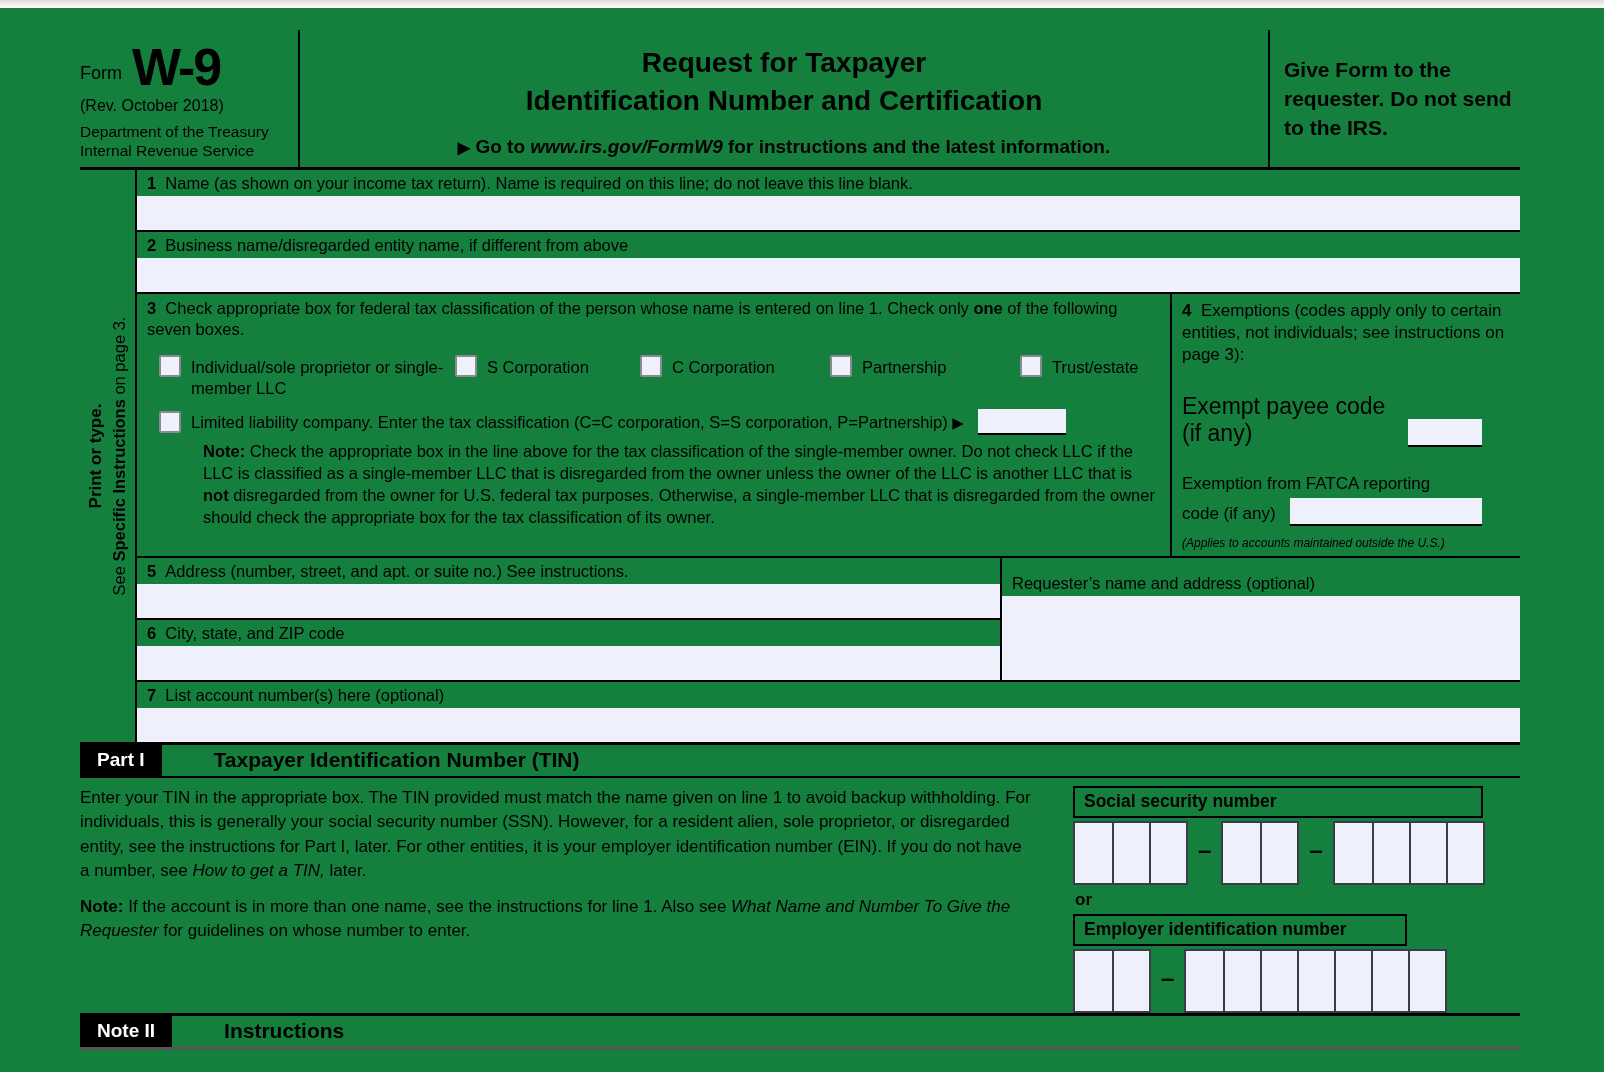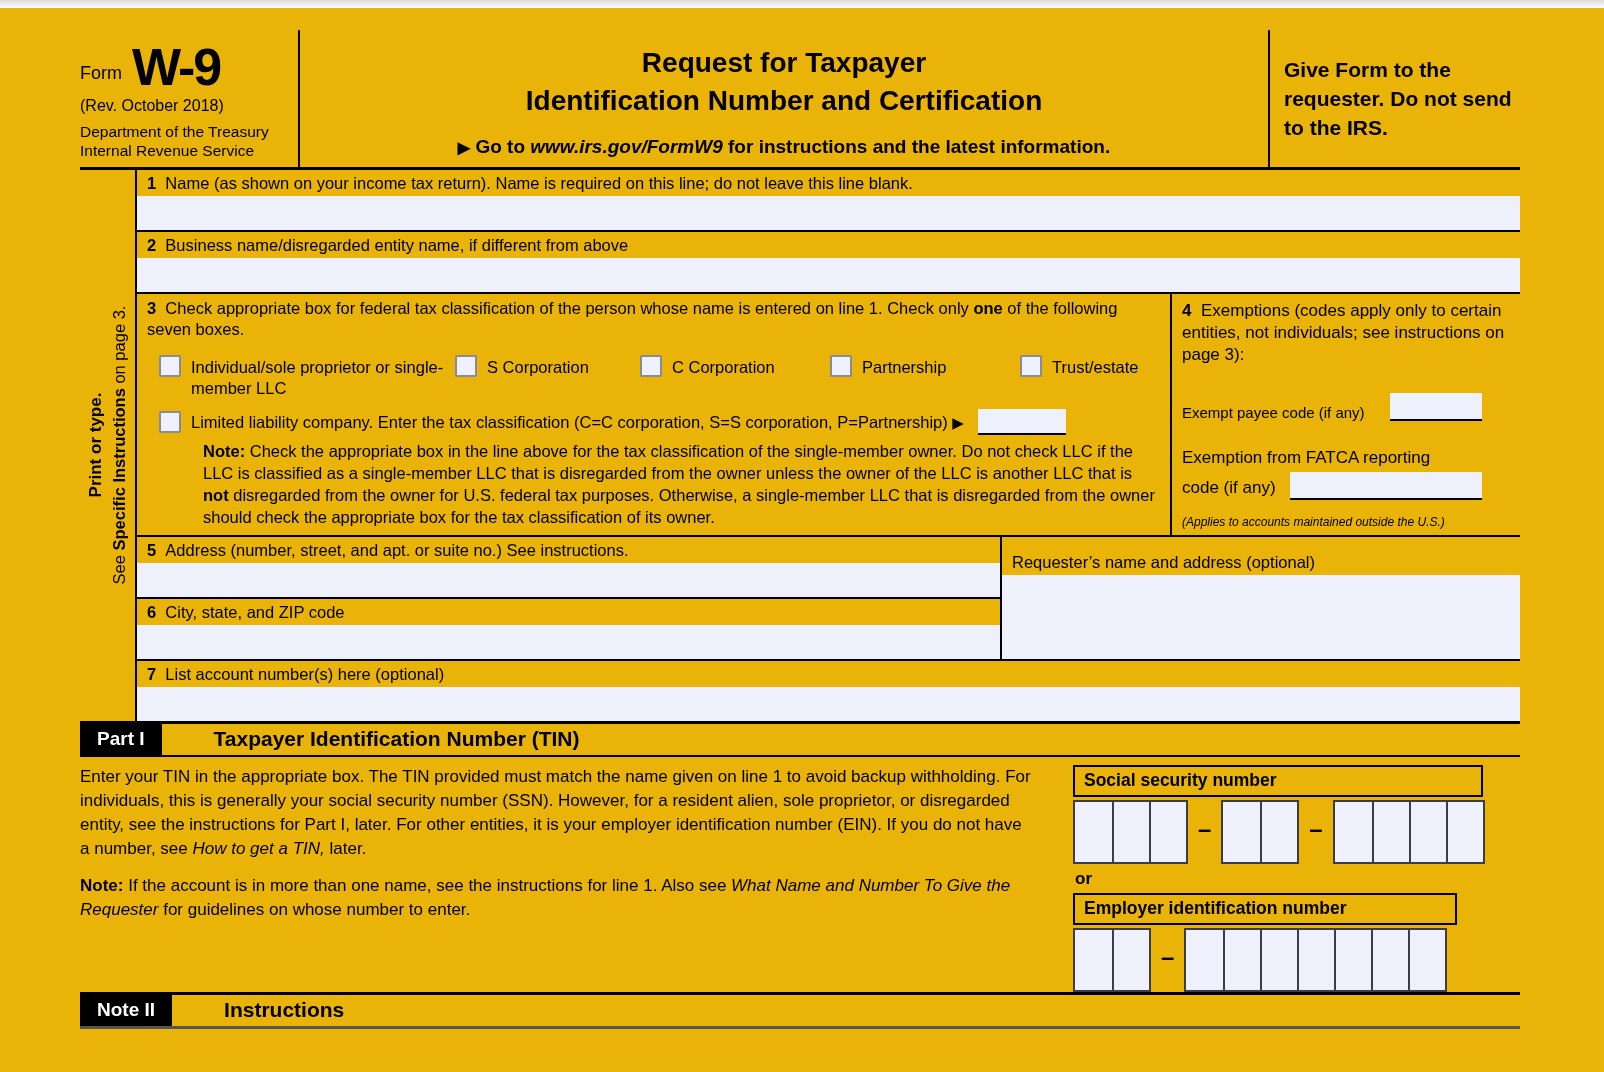--- a/index.html
+++ b/index.html
@@ -1,18 +1,18 @@
 <!DOCTYPE html>
 <html><head>
 <meta charset="utf-8">
 <style>
   * { margin:0; padding:0; box-sizing:border-box; }
   html,body { background:#fff; }
   body { font-family:"Liberation Sans", sans-serif; color:#000; }
-  .page { position:relative; width:1604px; height:1072px; background:#eab308; overflow:hidden; }
+  .page { position:relative; width:1604px; height:1072px; background:#15803d; overflow:hidden; }
   .top-edge { height:8px; background:linear-gradient(#dcdcdc,#ffffff); }
 
   
   .header { display:flex; margin:22px 84px 0 80px; border-bottom:3px solid #000; }
   .h-left { width:220px; border-right:2px solid #000; padding:14px 10px 6px 0; }
   .h-form-line { display:flex; align-items:flex-end; gap:10px; }
   .h-form-word { font-size:18px; padding-bottom:7px; }
   .h-form-number { font-size:52px; font-weight:bold; letter-spacing:-2px; line-height:0.9; }
   .h-rev { font-size:16px; margin-top:6px; }
   .h-dept { font-size:15.5px; margin-top:7px; line-height:1.25; }
@@ -48,21 +48,21 @@
   .w1 { width:296px; } .w2 { width:190px; } .w3 { width:185px; } .w4 { width:190px; }
   .llc-row { display:flex; gap:10px; margin:10px 0 0 12px; font-size:16.5px; align-items:center; }
   .llc-blank { width:88px; height:26px; background:#eef0fb; border-bottom:2px solid #000; margin-left:4px; }
   .note { font-size:16.5px; line-height:1.33; margin:6px 0 0 56px; }
   .other-row { display:flex; gap:10px; margin:7px 0 0 12px; font-size:16.5px; align-items:center; }
   .other-field { flex:1; height:30px; background:#eef0fb; margin:0 12px 0 10px; }
   .arrow { font-size:15px; }
 
   .sec4 { width:350px; border-left:2px solid #000; padding:6px 12px 6px 10px; display:flex; flex-direction:column; }
   .sec4-label { font-size:17px; line-height:1.32; }
-  .exempt-row { display:flex; justify-content:space-between; align-items:flex-end; margin-top:26px; padding-right:26px; font-size:15px; }
+  .exempt-row { display:flex; justify-content:space-between; align-items:flex-end; margin-top:26px; padding-right:26px; font-size:23px; }
   .blank-sm { width:92px; height:28px; background:#eef0fb; border-bottom:2px solid #000; }
   .fatca { margin-top:24px; font-size:17px; line-height:1.5; }
   .fatca-row2 { display:flex; align-items:flex-end; gap:14px; margin-top:2px; padding-right:26px; }
   .blank-md { flex:1; height:28px; background:#eef0fb; border-bottom:2px solid #000; }
   .applies { font-size:12px; font-style:italic; margin-top:auto; padding-top:10px; }
 
   
   .sec56 { display:flex; border-bottom:2px solid #000; }
   .left56 { flex:1; border-right:2px solid #000; }
   .requester { width:518px; display:flex; flex-direction:column; }
@@ -78,21 +78,21 @@
 
   
   .p1-body { display:flex; margin:0 84px 0 80px; padding-top:8px; }
   .p1-left { flex:1; padding-right:42px; font-size:17px; line-height:1.42; }
   .p1-left .para2 { margin-top:12px; }
   .p1-left i { font-style:italic; }
   .p1-left b { font-weight:bold; }
   .p1-right { width:447px; flex:none; padding-top:0; }
   .tin-box { border:2px solid #000; font-weight:bold; font-size:17.5px; padding:3px 9px 4px; }
   .ssn-box { width:410px; }
-  .ein-box { width:384px; margin-top:2px; }
+  .ein-box { width:334px; margin-top:2px; }
   .cells { display:flex; align-items:center; margin-top:3px; }
   .cgroup { display:flex; border:2px solid #3c3c46; }
   .cell { width:37px; height:60px; background:#eef0fb; border-left:2px solid #3c3c46; }
   .cell:first-child { border-left:none; }
   .cdash { font-weight:bold; font-size:24px; padding:0 10px 6px; }
   .or-word { font-weight:bold; font-size:17px; margin:5px 0 4px 2px; }
 </style>
 </head>
 <body>
 

